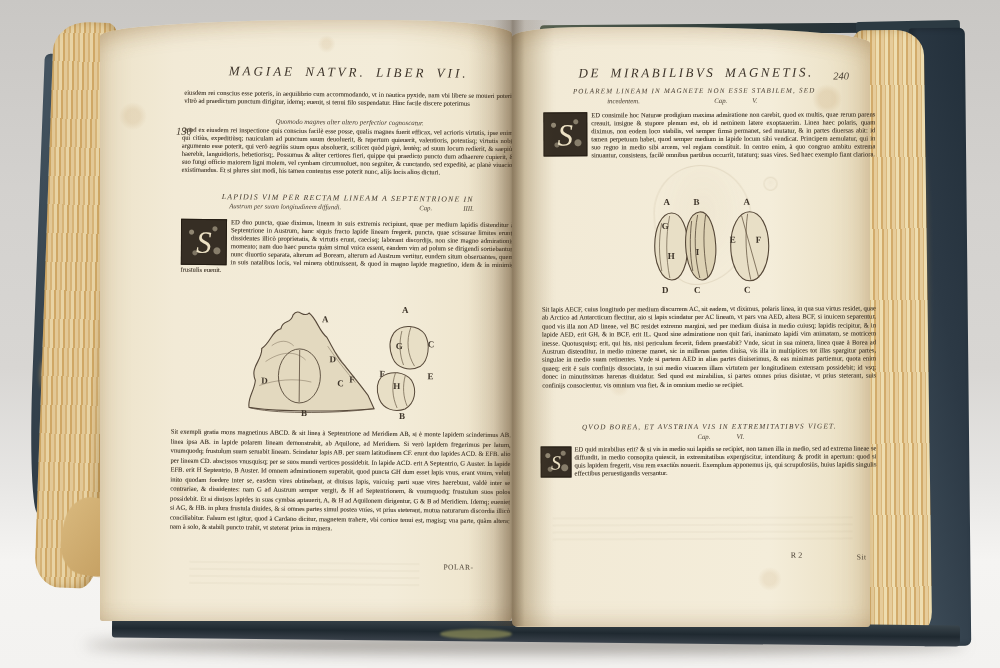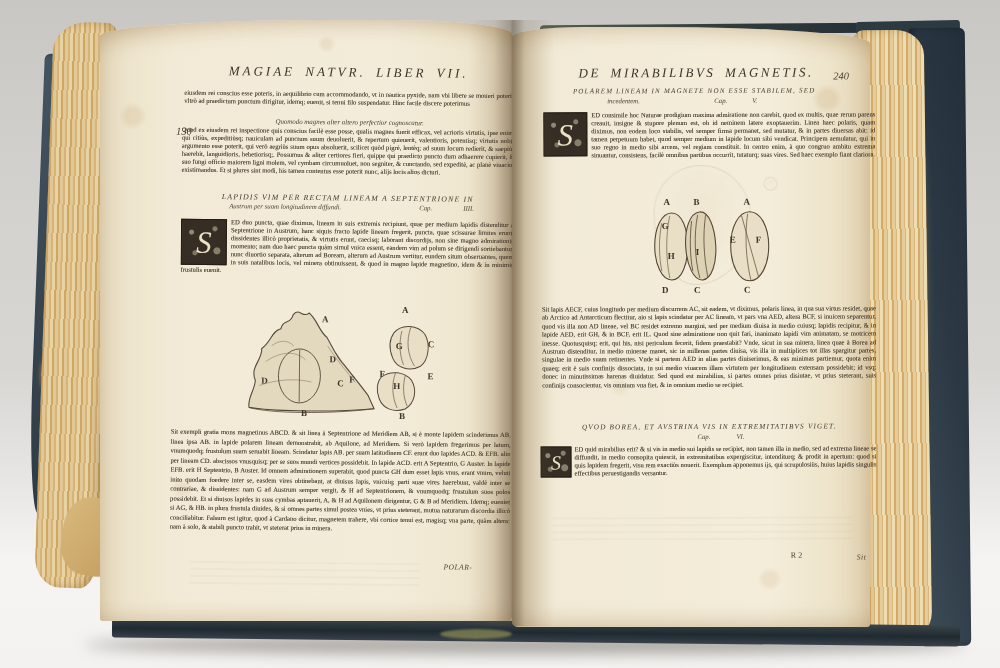--- a/index.html
+++ b/index.html
@@ -61,21 +61,21 @@
   .chap-line1{font-style:italic;font-size:7.8px;letter-spacing:1.2px;color:#42382c;text-align:center;white-space:nowrap;}
   .chap-small{font-style:italic;font-size:6.8px;color:#473d31;white-space:nowrap;}
   .initial{float:left;width:46px;height:46px;margin:1px 4px 1px 0;background:
       radial-gradient(circle at 22% 28%,rgba(233,222,192,.5) 0 2px,transparent 3px),
       radial-gradient(circle at 75% 20%,rgba(233,222,192,.45) 0 2px,transparent 3px),
       radial-gradient(circle at 30% 75%,rgba(233,222,192,.4) 0 2px,transparent 3px),
       radial-gradient(circle at 80% 70%,rgba(233,222,192,.45) 0 3px,transparent 4px),#362e24;
     border:1px solid #231c13;box-sizing:border-box;display:flex;align-items:center;justify-content:center;
     color:#ece1c4;font-style:italic;font-size:31px;line-height:1;}
   .initial.small{width:31px;height:31px;font-size:20px;margin:1px 3px 0 0;}
-  .catchword{font-size:7.5px;font-style:italic;letter-spacing:.5px;color:#473d31;}
+  .catchword{font-size:7.5px;letter-spacing:.5px;color:#473d31;}
   .sig{font-size:8px;color:#473d31;}
   .fig-label{position:absolute;font-size:9px;font-weight:bold;color:#3e352a;font-family:"Liberation Serif",serif;}
   .ghost{border:1px solid rgba(150,125,85,.30);border-radius:48% 52% 58% 42%/40% 45% 55% 60%;
     filter:blur(.7px);opacity:.55;background:radial-gradient(ellipse at 50% 40%,rgba(165,140,95,.10),transparent 70%);}
   .show-through{background:repeating-linear-gradient(180deg,rgba(120,100,70,.07) 0 2px,transparent 2px 7px);opacity:.6;filter:blur(.4px);}
 </style>
 </head>
 <body>
 
 <div class="stage">

